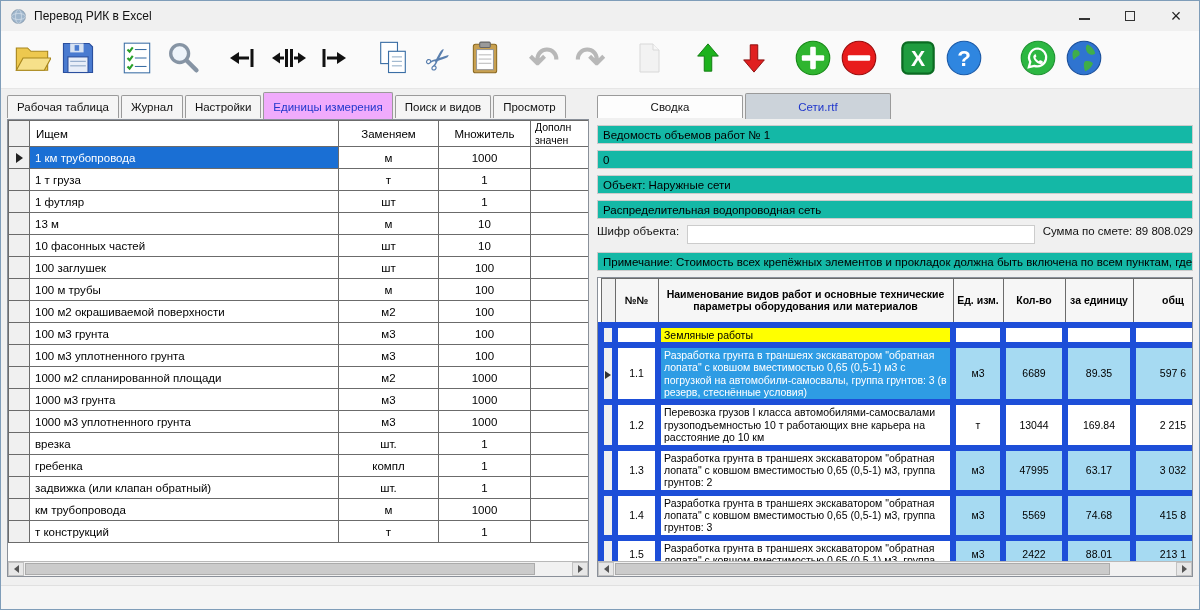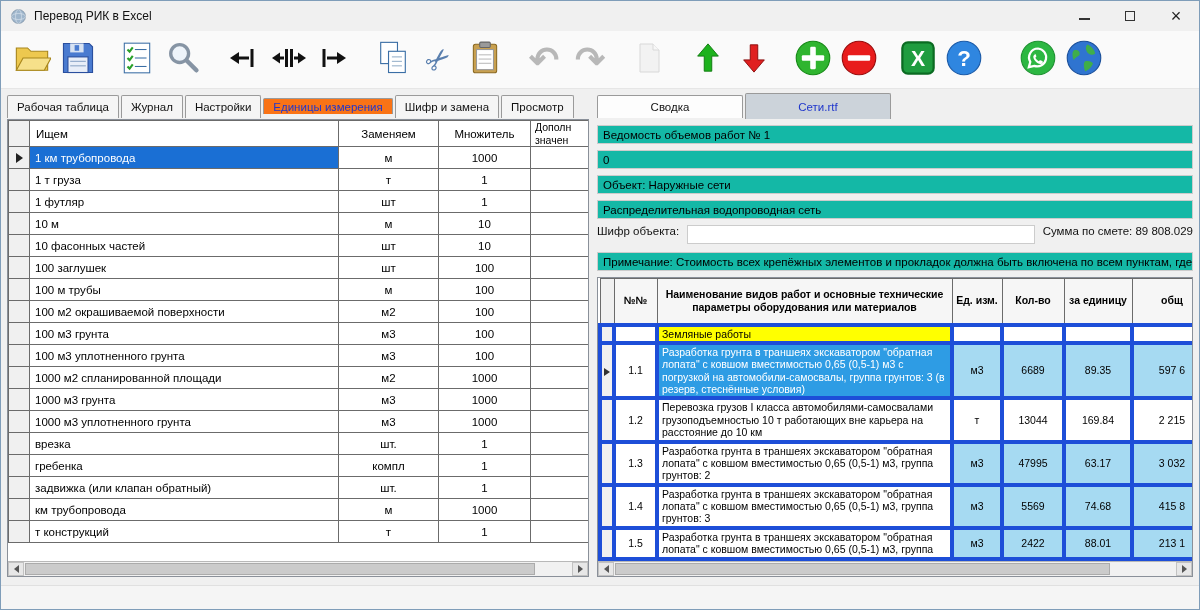--- a/index.html
+++ b/index.html
@@ -20,21 +20,21 @@
   .grp-lg{margin-left:28px}
   .tbtn.disabled{opacity:.5}
   .circ-arrow{font-size:36px;line-height:1;color:#b8b8b8;font-weight:bold}
   .scissors{font-size:30px;color:#5a7fae;transform:rotate(-40deg);display:inline-block;line-height:1}
   
   .main{flex:1;min-height:0;display:flex;padding:4px 6px 8px 6px;gap:8px;background:#f0f0f0}
   .left-panel{width:582px;flex:0 0 auto;display:flex;flex-direction:column;min-height:0}
   .right-panel{flex:1;min-width:0;display:flex;flex-direction:column;min-height:0}
   .tabstrip{height:26px;flex:0 0 auto;display:flex;align-items:center}
   .tab{font-size:11.5px;padding:0 9px;background:#f5f5f5;border:1px solid #9a9a9a;border-bottom:none;border-radius:2px 2px 0 0;margin-right:2px;color:#111;height:23px;display:flex;align-items:center;white-space:nowrap}
-  #left-tabs .tab.active{background:#f97316;color:#2037cc;height:16px}
+  #left-tabs .tab.active{background:#f0abfc;color:#2037cc;height:28px}
   #right-tabs .tab{min-width:146px;justify-content:center;background:#fdfdfd}
   #right-tabs .tab.active{background:#ccd3da;color:#2037cc;height:26px}
   
   .gridwrap{flex:1;min-height:0;border:1px solid #8a9099;background:#fff;position:relative;overflow:hidden}
   .tablebox{position:absolute;left:0;right:0;top:0;bottom:15px;overflow:hidden}
   table{border-collapse:collapse;table-layout:fixed}
   
   .lgrid{width:592px;font-size:11.5px}
   .lgrid th{height:26px;border:1px solid #6b6b6b;background:#fff;font-weight:normal;text-align:center;overflow:hidden;padding:0 4px}
   .lgrid th.h-search{text-align:left;padding-left:6px}
@@ -47,21 +47,21 @@
   .tri-sm{display:inline-block;width:0;height:0;border-left:6px solid #333;border-top:4px solid transparent;border-bottom:4px solid transparent;vertical-align:middle}
   
   .docarea{flex:1;min-height:0;display:flex;flex-direction:column;gap:6px;padding-top:6px}
   .field{height:19px;flex:0 0 auto;background:#14b8a6;border:1px solid #cccccc;font-size:11.5px;padding:3px 5px;white-space:nowrap;overflow:hidden}
   .inline-row{flex:0 0 auto;display:flex;align-items:flex-start;gap:8px;font-size:11.5px;height:21px}
   .inline-label{white-space:nowrap;color:#111}
   .inline-input{flex:1;height:19px;background:#fff;border:1px solid #cccccc}
   
   .rgrid{width:612px;font-size:10.5px}
   .rgrid th{border:1px solid #6b6b6b;background:#f6f6f6;font-weight:bold;padding:2px 2px;vertical-align:middle;text-align:center;overflow:hidden;line-height:1.2}
-  .rgrid td{border:4px solid #1d4ed8;padding:1px 3px;vertical-align:middle;overflow:hidden;line-height:1.18}
+  .rgrid td{border:6px solid #1d4ed8;padding:1px 3px;vertical-align:middle;overflow:hidden;line-height:1.18}
   .rgrid .rhdr2{background:#f0f0f0;padding:0;text-align:center}
   .rgrid td.cnum,.rgrid td.cunit,.rgrid td.cqty,.rgrid td.cprice,.rgrid td.ctot{text-align:center;white-space:nowrap}
   .rgrid td.hl{background:#a6daf2}
   .rgrid td.dsel{background:#2e9ce4;color:#fff}
   .rgrid td.section{background:#ffff00}
   
   .hscroll{position:absolute;left:0;right:0;bottom:0;height:15px;background:#f1f1f1;border-top:1px solid #b8b8b8;display:flex}
   .sb-btn{width:16px;height:14px;background:#e7e7e7;border:1px solid #c2c2c2;display:flex;align-items:center;justify-content:center;flex:0 0 auto}
   .sb-track{flex:1;position:relative}
   .sb-thumb{position:absolute;left:1px;top:1px;height:12px;background:#cbcbcb;border:1px solid #ababab}
@@ -242,21 +242,21 @@
   </div>
 
   <div class="main">
 
     <div class="left-panel">
       <div class="tabstrip" id="left-tabs">
           <div class="tab">Рабочая таблица</div>
           <div class="tab">Журнал</div>
           <div class="tab">Настройки</div>
           <div class="tab active">Единицы измерения</div>
-          <div class="tab">Шифр и замена</div>
+          <div class="tab">Поиск и видов</div>
           <div class="tab">Просмотр</div>
         </div>
       <div class="gridwrap">
         <div class="tablebox">
           <table class="lgrid">
             <colgroup>
                 <col style="width:21px">
                 <col style="width:309px">
                 <col style="width:100px">
                 <col style="width:92px">
@@ -289,21 +289,21 @@
                 </tr>
                 <tr>
                   <td class="rowhdr"></td>
                   <td class="c-search">1 футляр</td>
                   <td class="c-replace">шт</td>
                   <td class="c-mult">1</td>
                   <td class="c-extra"></td>
                 </tr>
                 <tr>
                   <td class="rowhdr"></td>
-                  <td class="c-search">10 м</td>
+                  <td class="c-search">13 м</td>
                   <td class="c-replace">м</td>
                   <td class="c-mult">10</td>
                   <td class="c-extra"></td>
                 </tr>
                 <tr>
                   <td class="rowhdr"></td>
                   <td class="c-search">10 фасонных частей</td>
                   <td class="c-replace">шт</td>
                   <td class="c-mult">10</td>
                   <td class="c-extra"></td>

